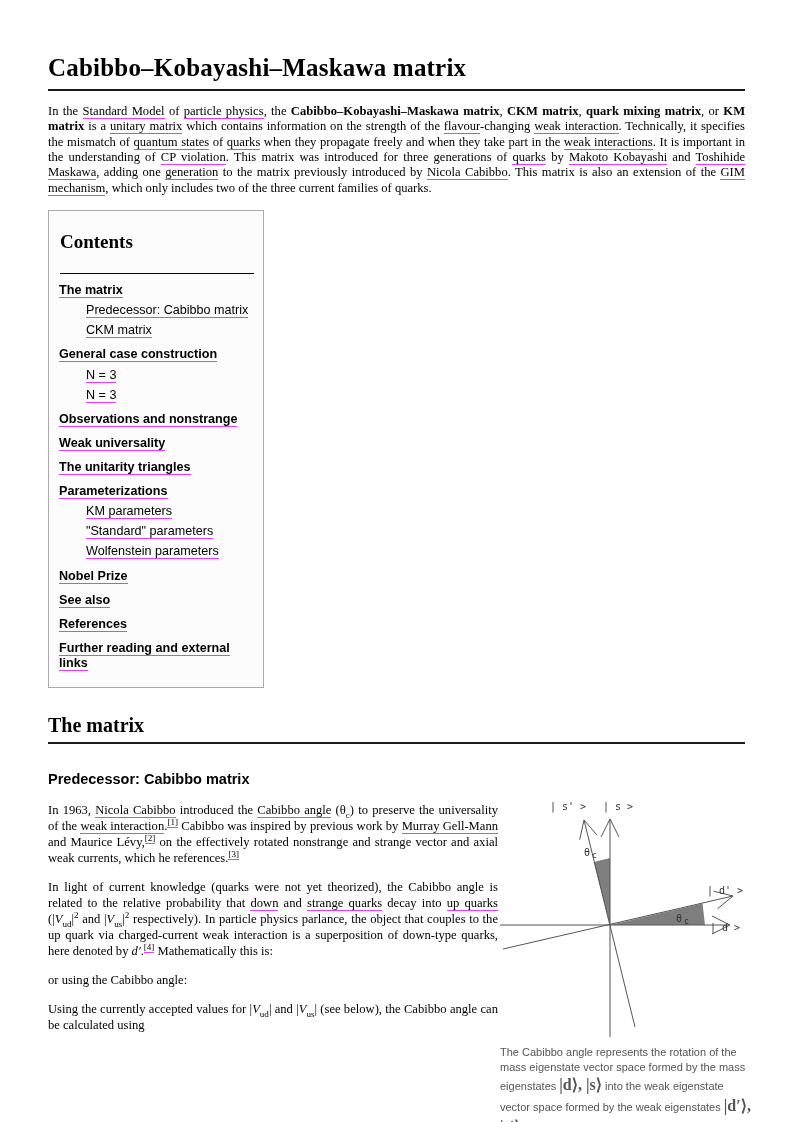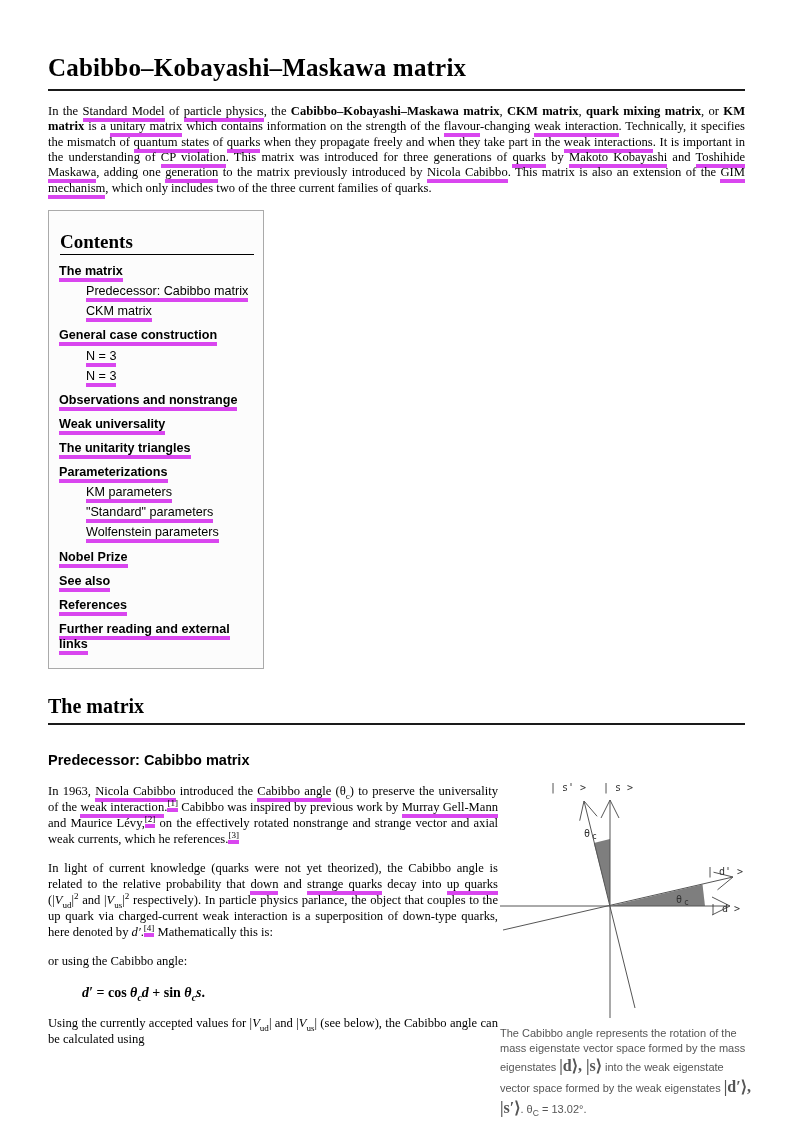--- a/index.html
+++ b/index.html
@@ -7,34 +7,34 @@
   .page{padding:40px 48px 0 48px;}
 
   .wordmark{font-family:"Liberation Serif",serif;font-variant:small-caps;font-size:19px;letter-spacing:.5px;}
 
   h1.title{font-family:"Liberation Serif",serif;font-size:25px;font-weight:bold;margin:14px 0 0 0;
     padding-bottom:7px;border-bottom:2px solid #1a1a1a;letter-spacing:.2px;}
 
   p.intro{font-size:12.6px;line-height:1.22;text-align:justify;margin:13px 0 0 0;}
 
   
-  .l{border-bottom:4px solid #d946ef;}
+  .l{border-bottom:1px solid #d946ef;}
   .b{font-weight:bold;}
   .i{font-style:italic;}
   .sub{vertical-align:sub;font-size:.72em;line-height:0;}
   .sup{vertical-align:super;font-size:.72em;line-height:0;}
   .m{font-weight:bold;}
   .mi{font-weight:bold;font-style:italic;}
   .msub{font-weight:bold;font-style:italic;vertical-align:sub;font-size:.7em;line-height:0;}
   .cm{font-weight:bold;font-family:"Liberation Serif",serif;font-size:16px;}
 
   
   .toc{margin-top:14px;width:196px;border:1px solid #aaa;background:#fcfcfc;padding:8px 9px 16px 9px;}
   .toc-title{font-family:"Liberation Serif",serif;font-weight:bold;font-size:19px;margin:12px 0 0 2px;
-    padding-bottom:1px;border-bottom:1px solid #000;}
+    padding-bottom:20px;border-bottom:1px solid #000;}
   .toc-item{font-family:"Liberation Sans",sans-serif;font-size:12.6px;line-height:1.2;}
   .toc-item.l1{font-weight:bold;margin:9px 0 0 1px;}
   .toc-item.l2{font-weight:normal;margin:5px 0 0 28px;}
 
   h2.sect{font-family:"Liberation Serif",serif;font-size:20px;font-weight:bold;margin:26px 0 0 0;
     padding-bottom:5px;border-bottom:2px solid #1a1a1a;}
   h3.subsect{font-family:"Liberation Sans",sans-serif;font-size:14.5px;font-weight:bold;margin:27px 0 0 0;}
 
   .twocol{position:relative;margin-top:16px;min-height:330px;}
   .textcol{width:450px;font-size:12.6px;line-height:1.27;text-align:justify;}
@@ -83,21 +83,20 @@
   <h2 class="sect">The matrix</h2>
 
   <h3 class="subsect">Predecessor: Cabibbo matrix</h3>
 
   <div class="twocol">
 
     <div class="textcol">
       <p><span>In 1963, </span><span class="l">Nicola Cabibbo</span><span> introduced the </span><span class="l">Cabibbo angle</span><span> (θ</span><span class="sub">c</span><span>) to preserve the universality of the </span><span class="l">weak interaction</span><span>.</span><span class="sup l">[1]</span><span> Cabibbo was inspired by previous work by </span><span class="l">Murray Gell-Mann</span><span> and Maurice Lévy,</span><span class="sup l">[2]</span><span> on the effectively rotated nonstrange and strange vector and axial weak currents, which he references.</span><span class="sup l">[3]</span></p>
       <p><span>In light of current knowledge (quarks were not yet theorized), the Cabibbo angle is related to the relative probability that </span><span class="l">down</span><span> and </span><span class="l">strange quarks</span><span> decay into </span><span class="l">up quarks</span><span> (|</span><span class="i">V</span><span class="sub">ud</span><span>|</span><span class="sup">2</span><span> and |</span><span class="i">V</span><span class="sub">us</span><span>|</span><span class="sup">2</span><span> respectively). In particle physics parlance, the object that couples to the up quark via charged-current weak interaction is a superposition of down-type quarks, here denoted by </span><span class="i">d′</span><span>.</span><span class="sup l">[4]</span><span> Mathematically this is:</span></p>
       <p class="formula-note">or using the Cabibbo angle:</p>
-      <div class="formula"><span class="mi">d′</span><span class="m"> = </span><span class="m">cos </span><span class="mi">θ</span><span class="msub">c</span><span class="mi">d</span><span class="m"> + </span><span class="m">sin </span><span class="mi">θ</span><span class="msub">c</span><span class="mi">s</span><span class="m">.</span></div>
       <p><span>Using the currently accepted values for |</span><span class="i">V</span><span class="sub">ud</span><span>| and |</span><span class="i">V</span><span class="sub">us</span><span>| (see below), the Cabibbo angle can be calculated using</span></p>
     </div>
 
     <div class="figurewrap">
       <svg width="264" height="242" viewBox="0 0 264 242">
 
         <polygon points="110,130 110,63 93.8,66.9" fill="#7e7e7e"></polygon>
         <polygon points="110,130 205,130 202.5,108.6" fill="#7e7e7e"></polygon>
 
         <line x1="110" y1="242" x2="110" y2="24" stroke="#555" stroke-width="1"></line>

